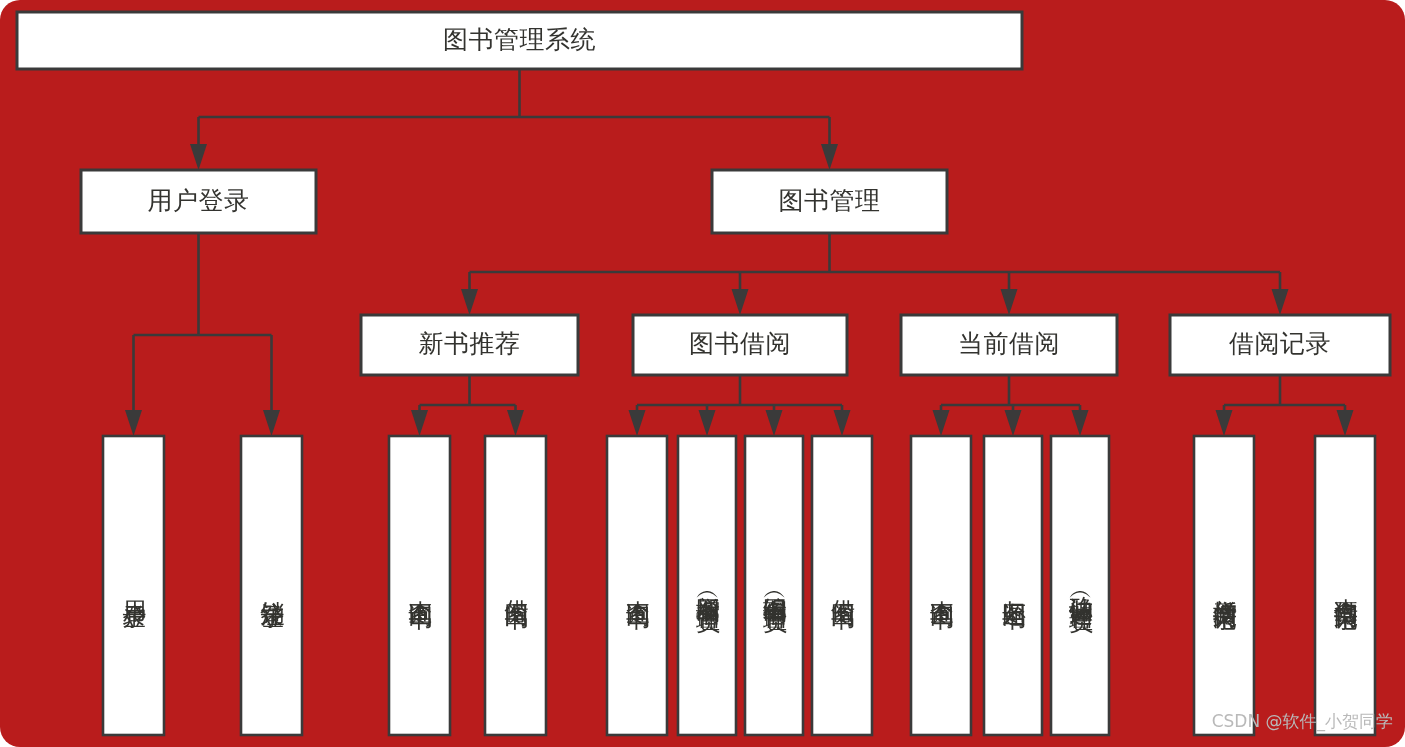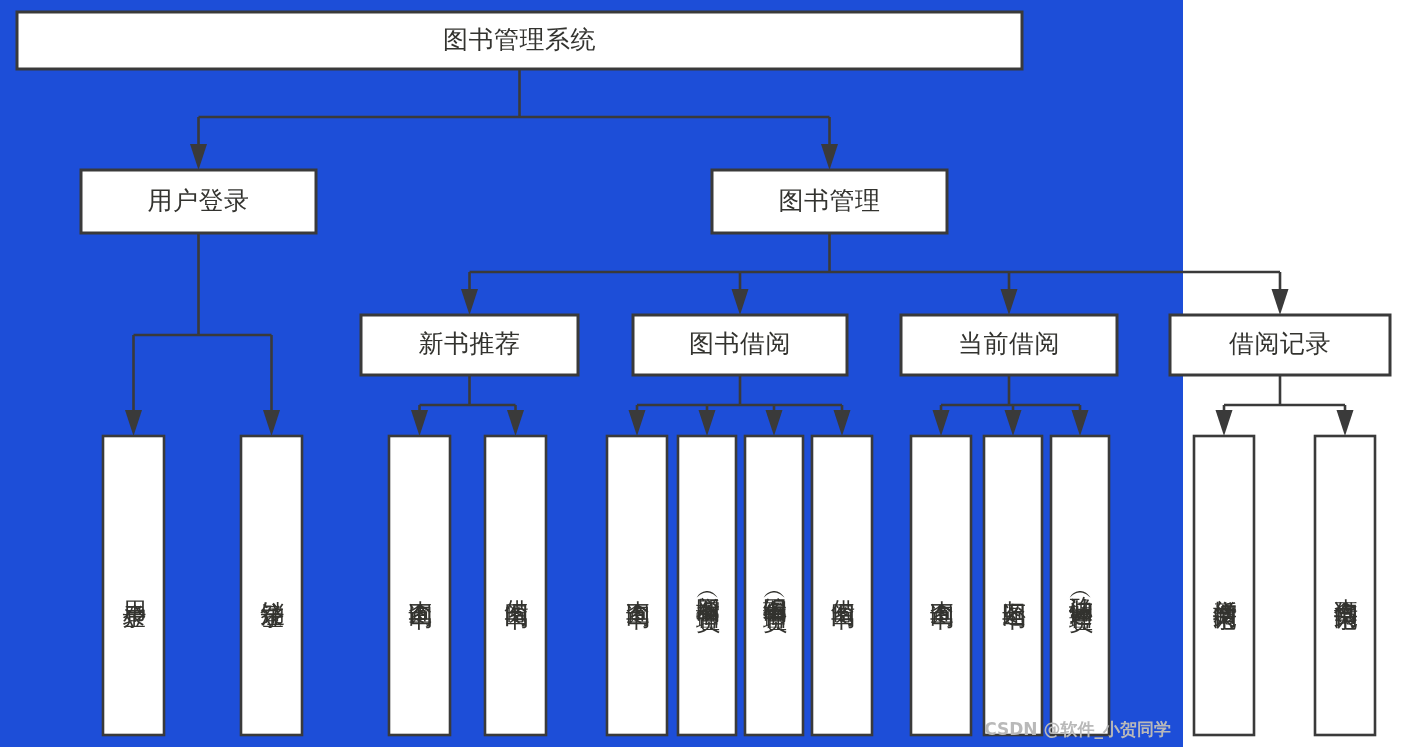--- a/index.html
+++ b/index.html
@@ -10,23 +10,24 @@
   }
   body {
     font-family: "DejaVu Sans", "Liberation Sans", sans-serif;
     width: 1405px;
     height: 747px;
     position: relative;
     overflow: hidden;
   }
   #diagram-root {
     position: relative;
-    width: 1183px;
+    width: 1405px;
     height: 747px;
-    background: #1d4ed8;
+    background: #b91c1c;
+    border-radius: 20px;
   }
   svg.flow {
     position: absolute;
     top: 0;
     left: 0;
     width: 1405px;
     height: 747px;
     display: block;
   }
   .node-rect {
@@ -57,27 +58,26 @@
   }
   .node-label.vertical {
     font-size: 24px;
     writing-mode: vertical-rl;
     text-orientation: upright;
     letter-spacing: 2px;
   }
   .watermark {
     position: absolute;
     right: 12px;
-    bottom: 6px;
+    bottom: 14px;
     font-family: "DejaVu Sans", "Liberation Sans", sans-serif;
     font-size: 17px;
     color: #b9b9b9;
     white-space: nowrap;
     pointer-events: none;
-    font-weight: bold;
   }
 </style>
 </head>
 <body>
 
 <div id="diagram-root">
   <svg class="flow" viewBox="0 0 1405 747" xmlns="http://www.w3.org/2000/svg">
     <g id="edge-layer">
         <g>
           <path class="edge" d="M 519.5 69 L 519.5 117"></path>

